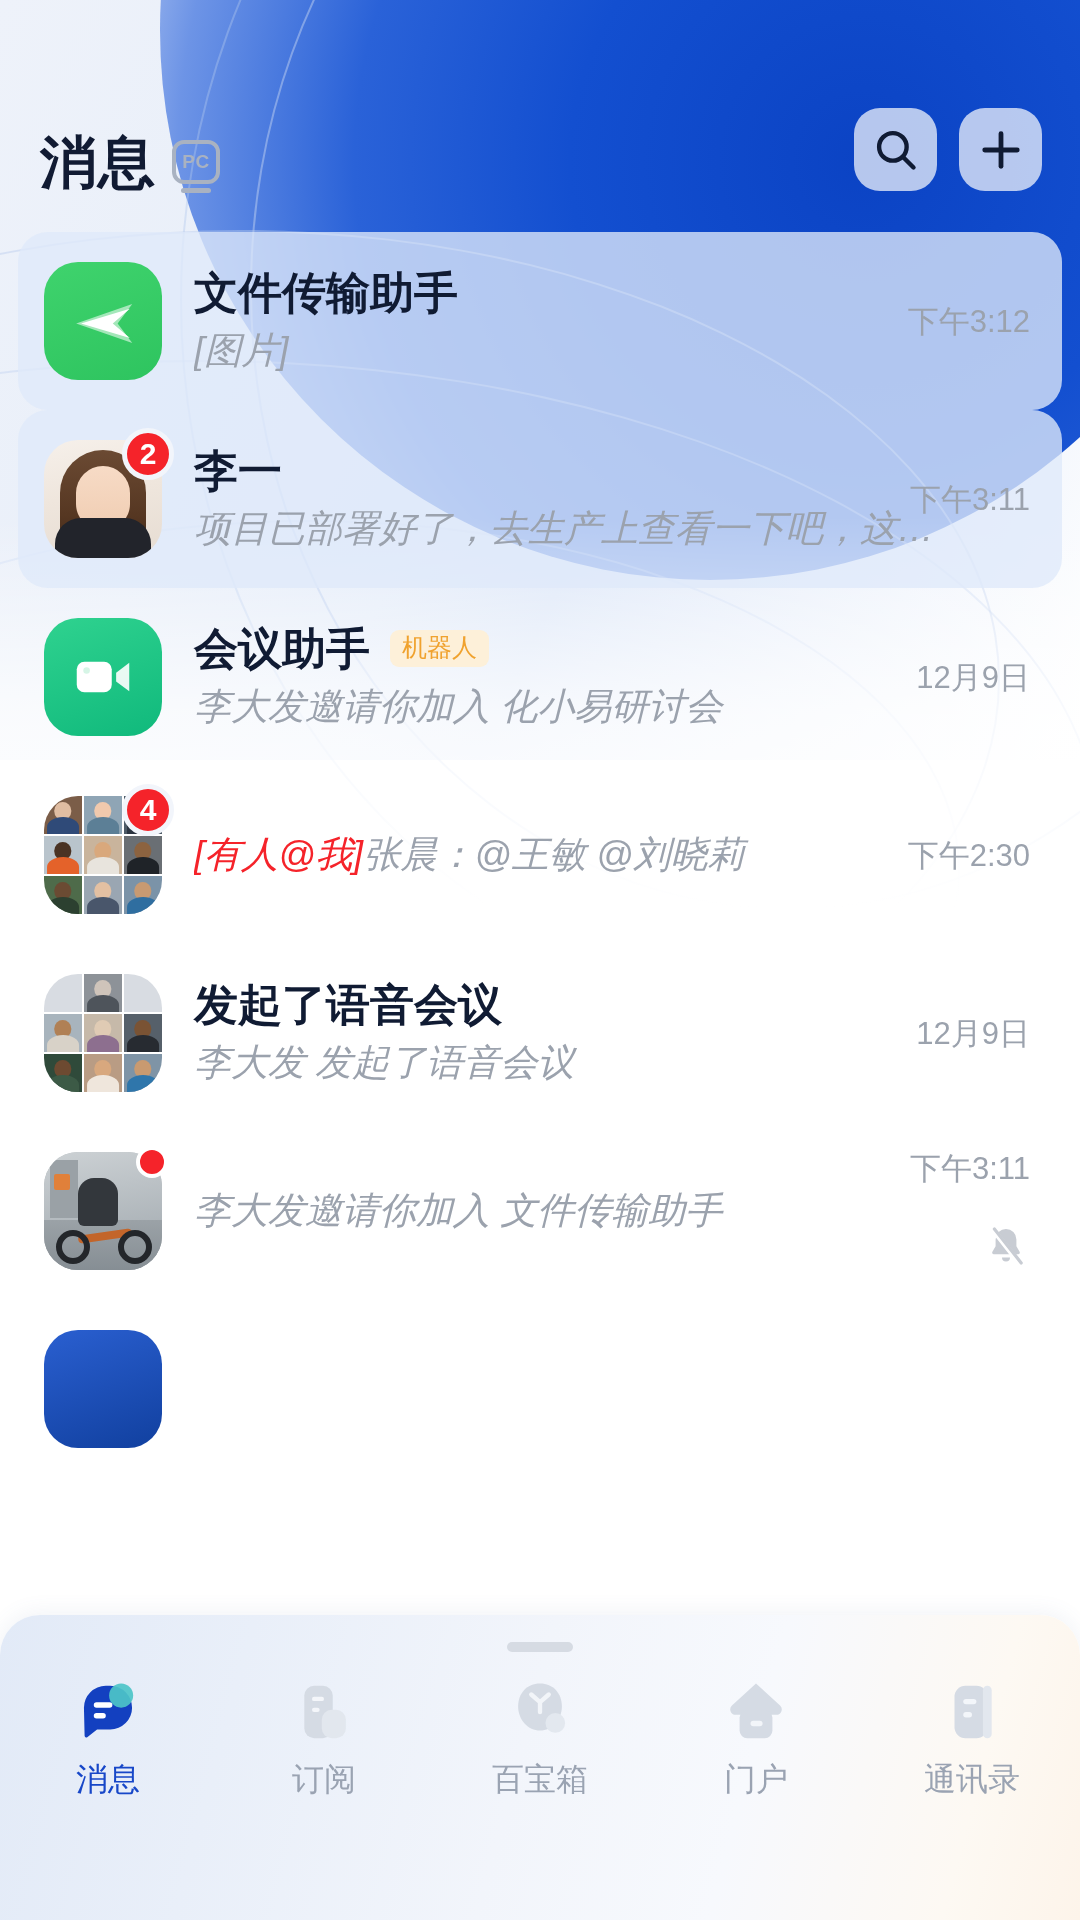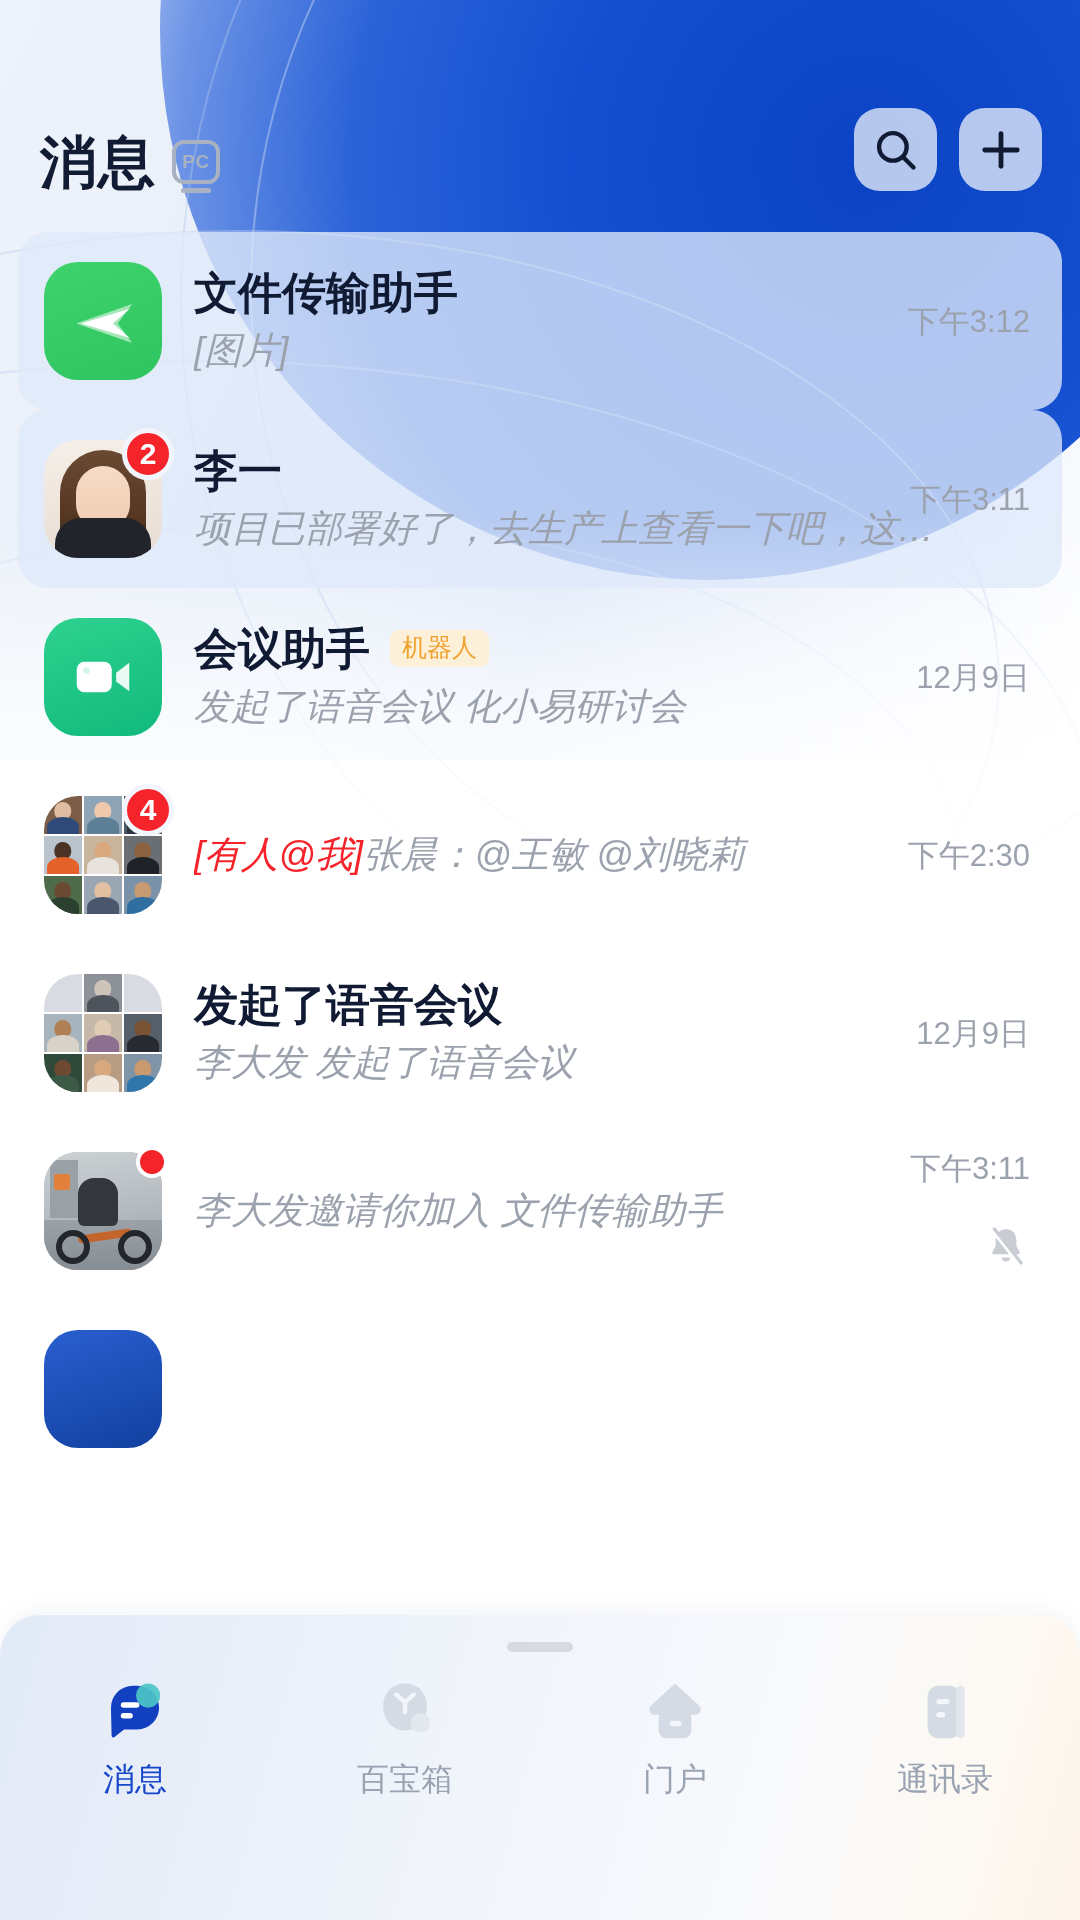--- a/index.html
+++ b/index.html
@@ -459,21 +459,21 @@
             <polygon points="44,28 56,19 56,45 44,36" fill="#ffffff" opacity="0.9"></polygon>
             <circle cx="17" cy="26" r="3" fill="#d6f5e6"></circle>
           </svg>
         </div>
       </div>
       <div class="chat-main">
         <div class="chat-line1">
           <div class="chat-name">会议助手</div>
           <div class="tag-bot">机器人</div>
         </div>
-        <div class="chat-line2">发起了语音会议 化小易研讨会</div>
+        <div class="chat-line2">李大发邀请你加入 化小易研讨会</div>
       </div>
       <div class="chat-right">
         <div class="chat-time">12月9日</div>
       </div>
     </div>
 
     <div class="chat-row">
       <div class="avatar-wrap">
         <div class="avatar">
           <div class="av-grid g9">
@@ -623,20 +623,31 @@
           <svg width="70" height="70" viewBox="0 0 64 64">
             <path d="M10 28a20 20 0 0 1 20-20h4a20 20 0 0 1 0 40H22l-9 7a1.5 1.5 0 0 1-2.4-1.2z" fill="#1340c0"></path>
             <circle cx="44" cy="17" r="11" fill="#4dc4c8" opacity="0.92"></circle>
             <rect x="19" y="23" width="17" height="5" rx="2.5" fill="#ffffff"></rect>
             <rect x="19" y="33" width="11" height="5" rx="2.5" fill="#ffffff"></rect>
           </svg>
         </div>
         <div class="tab-label">消息</div>
       </div>
 
+      <div class="tab">
+        <div class="tab-icon">
+          <svg width="70" height="70" viewBox="0 0 64 64">
+            <rect x="14" y="8" width="26" height="48" rx="9" fill="#d5dbe4"></rect>
+            <rect x="30" y="30" width="22" height="26" rx="9" fill="#e2e7ee"></rect>
+            <rect x="21" y="18" width="11" height="4" rx="2" fill="#f4f6fa"></rect>
+            <rect x="21" y="28" width="7" height="4" rx="2" fill="#f4f6fa"></rect>
+          </svg>
+        </div>
+        <div class="tab-label">订阅</div>
+      </div>
 
       <div class="tab">
         <div class="tab-icon">
           <svg width="70" height="70" viewBox="0 0 64 64">
             <path d="M32 6c12 0 20 9 20 21s-9 22-20 22-20-10-20-22S20 6 32 6z" fill="#d5dbe4"></path>
             <circle cx="46" cy="42" r="9" fill="#e3e8ef"></circle>
             <path d="M32 32 V22 M32 23 L24 16 M32 23 L40 16" stroke="#f2f5f9" stroke-width="4" stroke-linecap="round" fill="none"></path>
           </svg>
         </div>
         <div class="tab-label">百宝箱</div>

